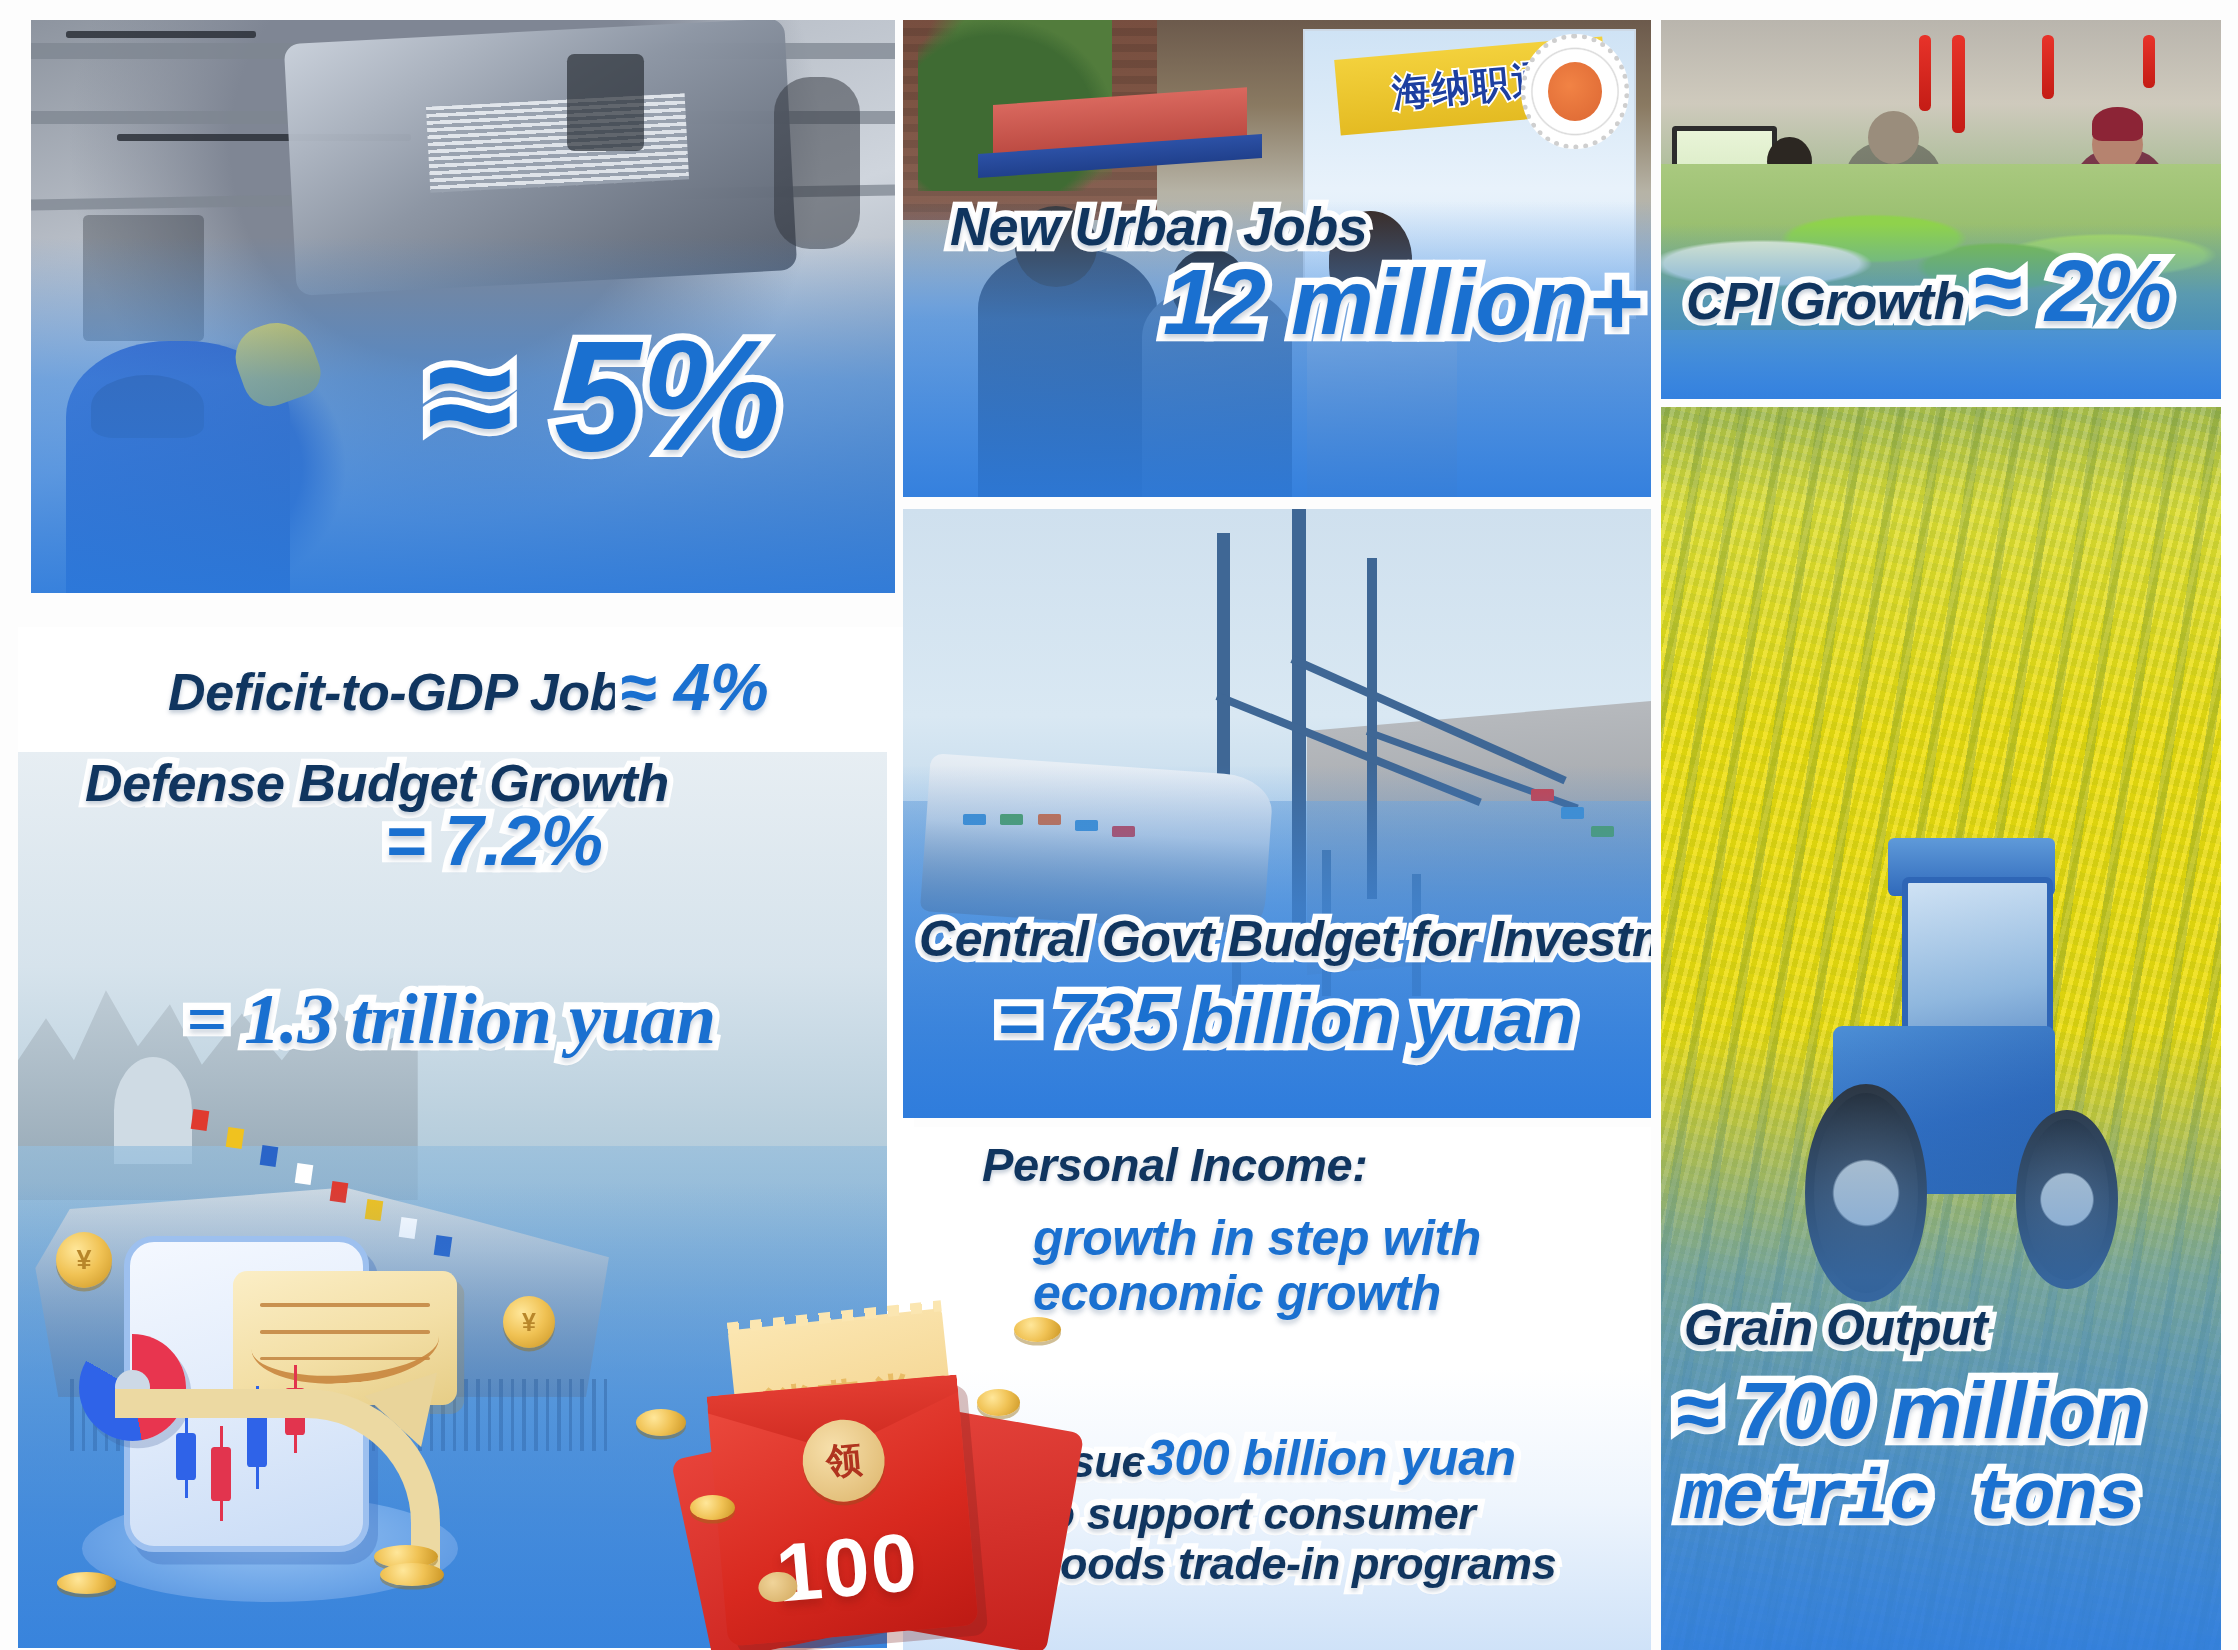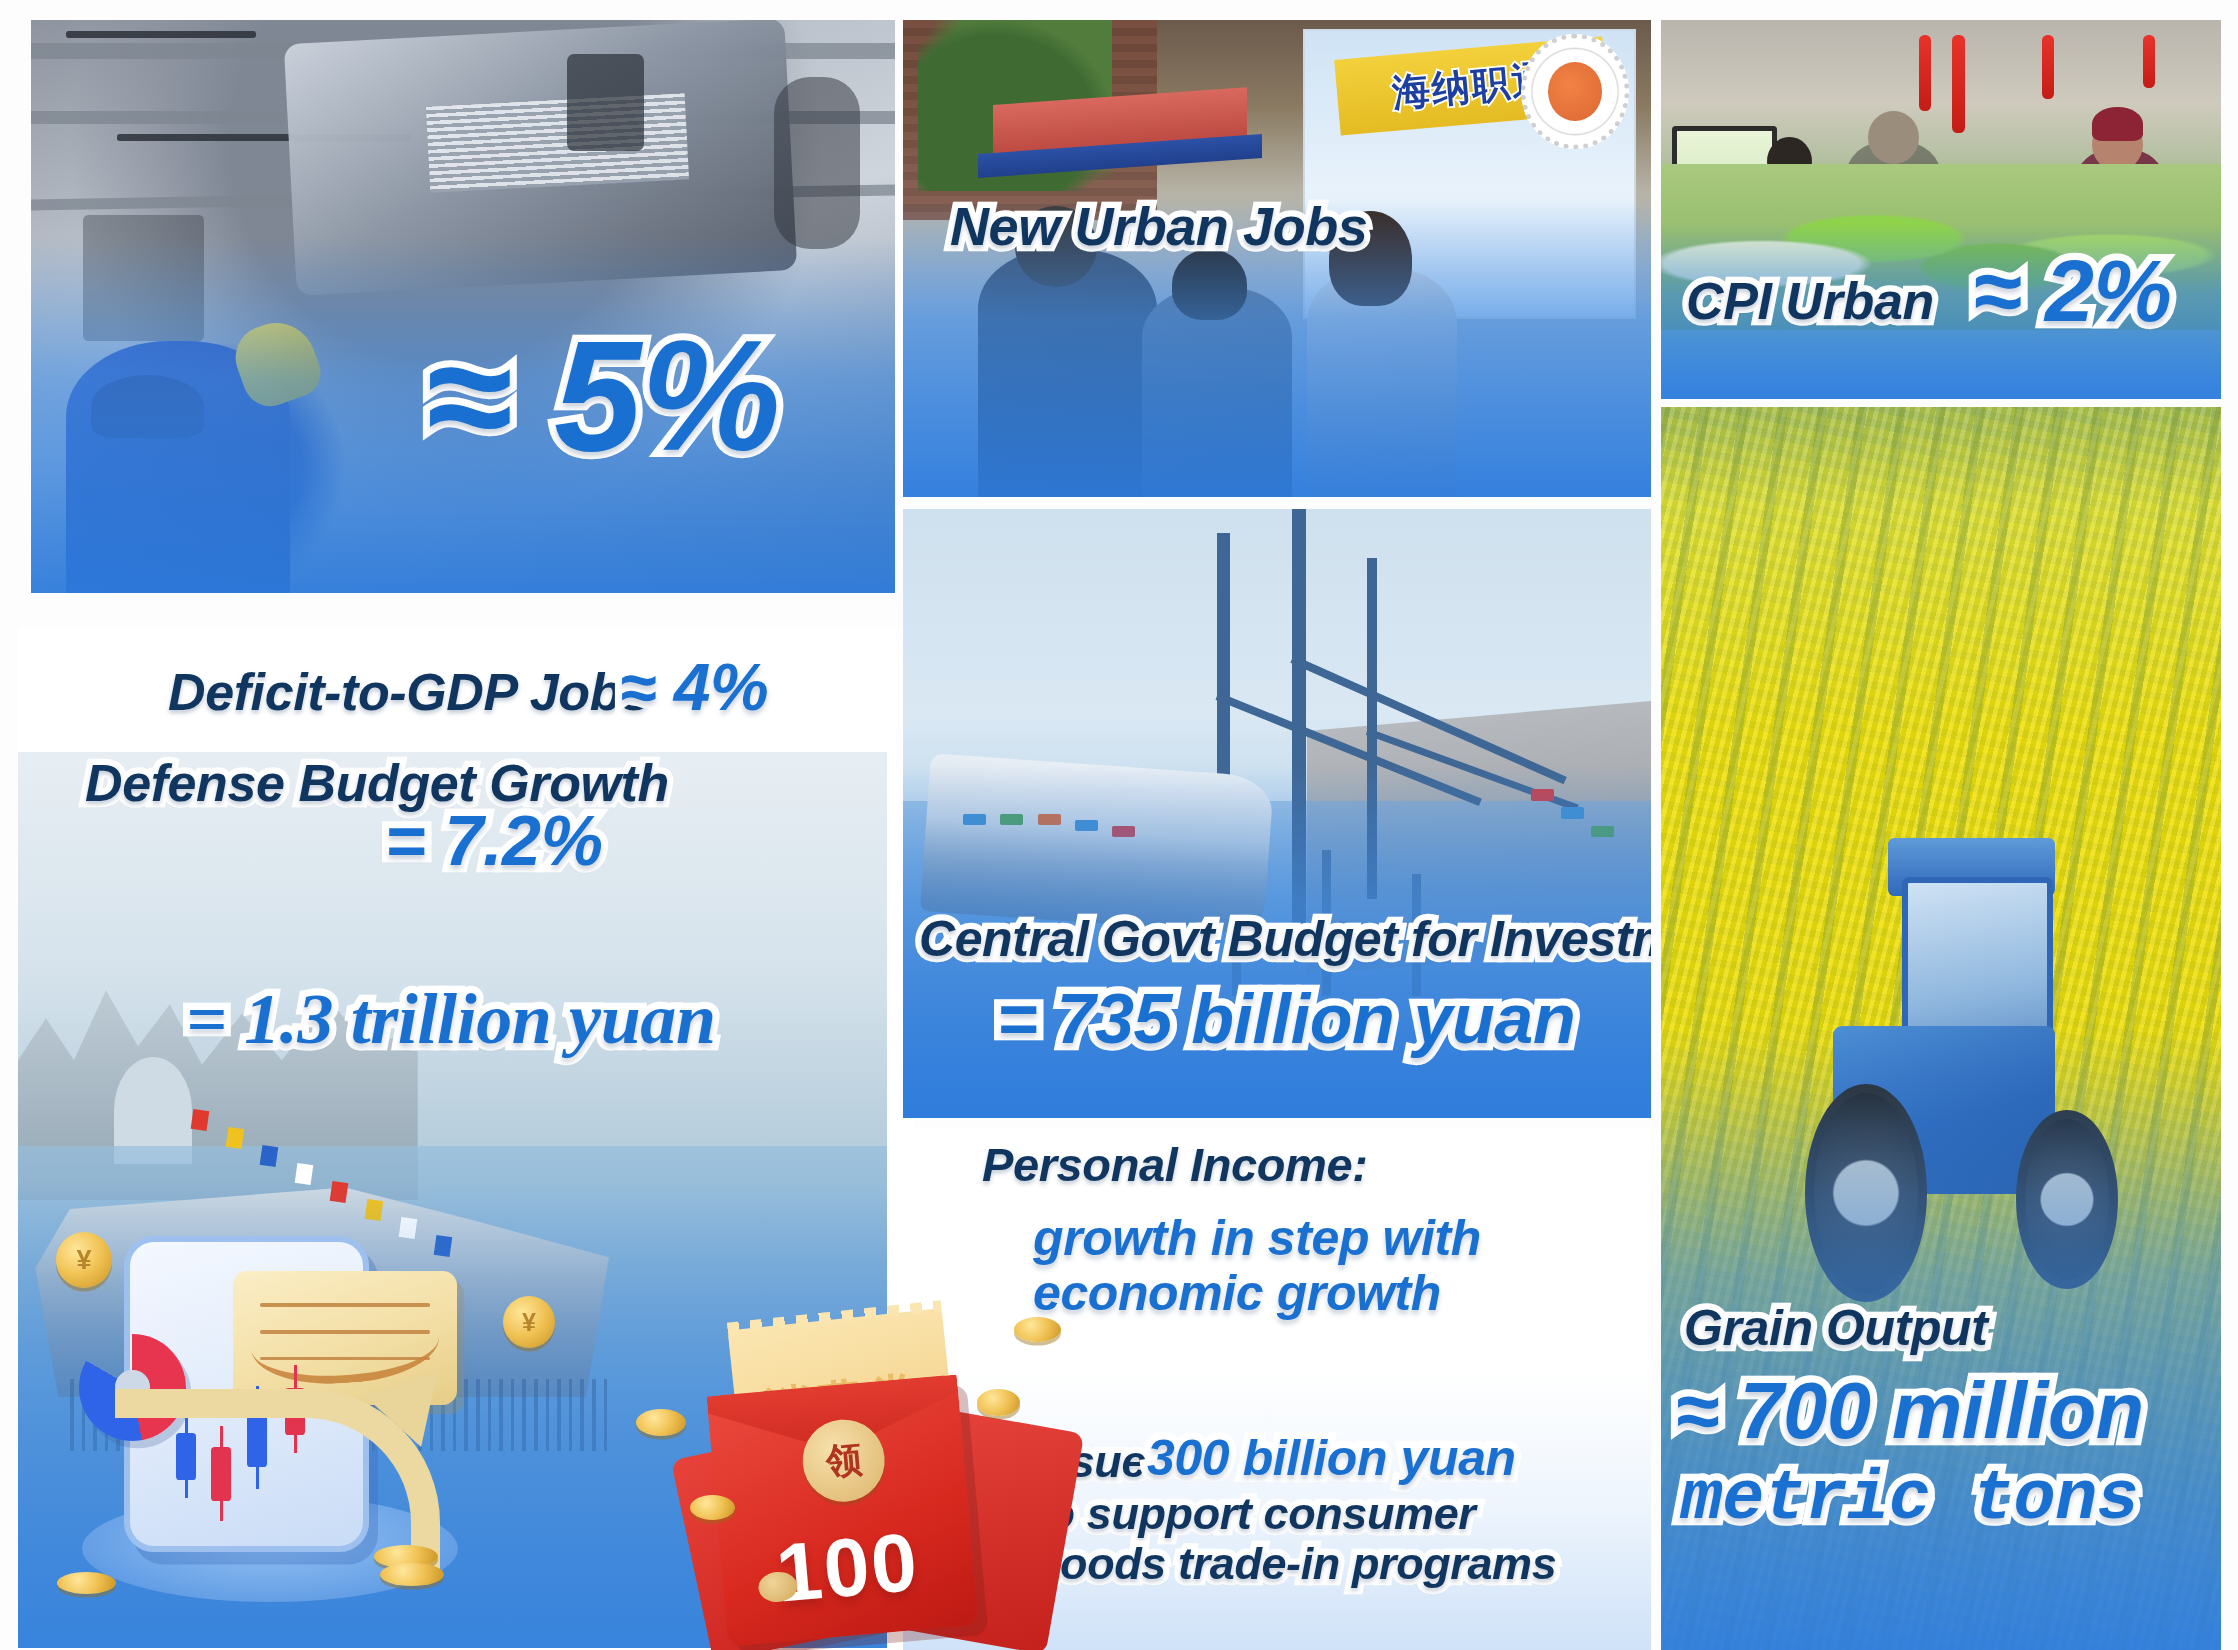--- a/index.html
+++ b/index.html
@@ -249,40 +249,41 @@
         </div>
       <div class="jf-person" style="left:10%;bottom:0;width:24%;height:52%;"></div>
       <div class="jf-head" style="left:15%;bottom:44%;width:11%;height:17%;"></div>
       <div class="jf-person" style="left:32%;bottom:0;width:20%;height:44%;background:linear-gradient(170deg,#6a798f,#3f4c63);"></div>
       <div class="jf-hair" style="left:36%;bottom:37%;width:10%;height:15%;"></div>
       <div class="jf-person" style="left:54%;bottom:0;width:20%;height:48%;background:linear-gradient(170deg,#d9dde3,#9aa4b3);"></div>
       <div class="jf-hair" style="left:57%;bottom:40%;width:11%;height:20%;background:#3a2a22;"></div>
       <div class="wash wash-strong"></div>
     </div>
     <div class="lbl" style="left:47px;top:179px;font-size:54px;">New Urban Jobs</div>
+    <div class="val" style="left:260px;top:235px;font-size:93px;">12 million+</div>
   </div>
 
   <div class="panel" style="left:1661px;top:19.7px;width:560px;height:379px;">
     <div class="photo ph-market">
       <div class="mk-lantern" style="left:46%;"></div>
       <div class="mk-lantern" style="left:52%;height:26%;"></div>
       <div class="mk-lantern" style="left:68%;height:17%;"></div>
       <div class="mk-lantern" style="left:86%;height:14%;"></div>
       <div class="mk-screen"></div>
       <div class="mk-shopper" style="left:17%;width:13%;height:34%;"></div>
       <div class="mk-head" style="left:19%;bottom:56%;width:8%;height:13%;background:#2c2722;"></div>
       <div class="mk-shopper" style="left:33%;width:17%;height:42%;background:linear-gradient(170deg,#7e8272,#5a5d51);"></div>
       <div class="mk-head" style="left:37%;bottom:62%;width:9%;height:14%;background:#9a8d7c;"></div>
       <div class="mk-shopper" style="left:74%;width:16%;height:40%;background:linear-gradient(170deg,#7d3a4c,#51222f);"></div>
       <div class="mk-head" style="left:77%;bottom:60%;width:9%;height:14%;background:#b6836f;"></div>
       <div class="mk-head" style="left:77%;bottom:68%;width:9%;height:9%;background:#8c2436;border-radius:50% 50% 20% 20%;"></div>
       <div class="mk-veg"></div>
       <div class="wash wash-strong" style="height:46%;"></div>
     </div>
-    <div class="lbl" style="left:25px;top:255px;font-size:52px;">CPI Urban</div>
+    <div class="lbl" style="left:25px;top:255px;font-size:52px;">CPI Growth</div>
     <div class="val" style="left:312px;top:226px;font-size:88px;">≈ 2%</div>
   </div>
 
   <div class="panel" style="left:18px;top:627px;width:896px;height:1024px;background:#ffffff;">
     <div class="photo ph-navy" style="left:0;top:125px;width:869px;height:896px;">
       <div class="nv-city"></div>
       <div class="nv-dome"></div>
       <div class="nv-water"></div>
       <div class="nv-ship"></div>
       <div class="nv-dots"></div>

